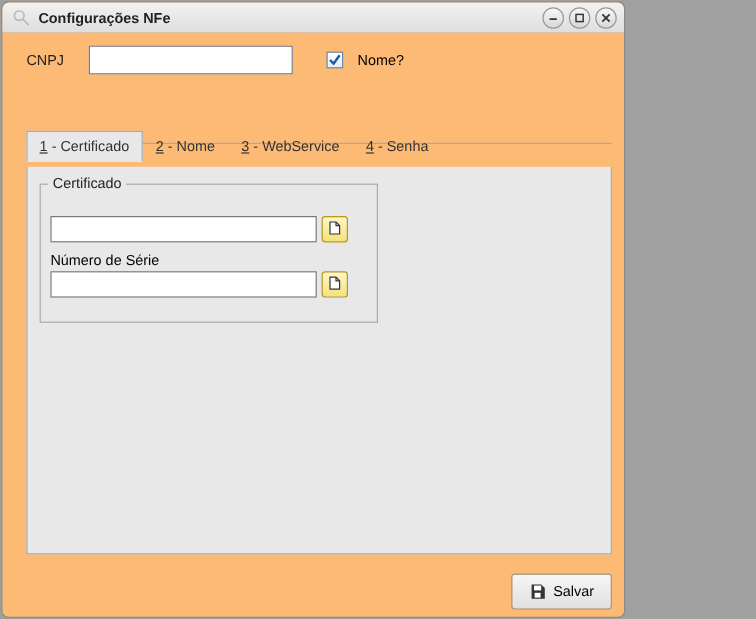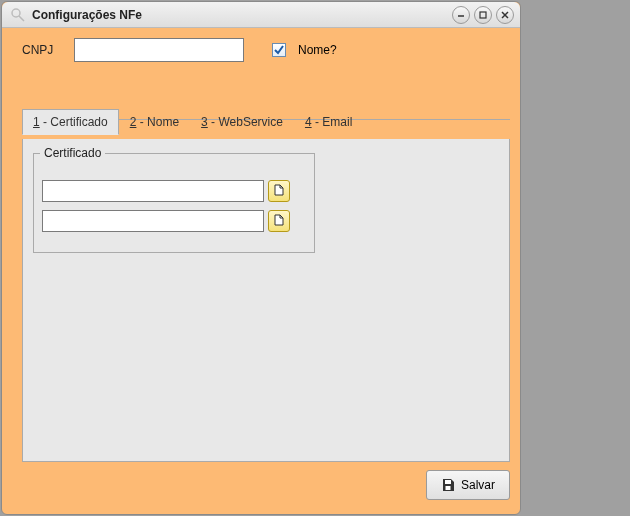--- a/index.html
+++ b/index.html
@@ -23,21 +23,21 @@
     .tab.active { background:#e8e8e8; border-color:#aaa; border-bottom:1px solid #e8e8e8; }
     .tab span.u { text-decoration: underline; }
     .tabpage { flex:1; border:1px solid #aaa; border-top:none; background:#e8e8e8; padding:10px; display:flex; flex-direction:column; }
     .fieldset { width: 282px; border:1px solid #aaa; padding:10px 8px 12px 8px; margin-top:4px; }
     .fieldset .legend { position:relative; top:-18px; background:#e8e8e8; display:inline-block; padding:0 4px; color:#222; margin-left:-2px; margin-bottom:-10px;}
     .fld { margin-top:2px; margin-bottom:8px; display:flex; flex-direction:column; gap:2px;}
     .fld .frow { display:flex; align-items:center; gap:4px;}
     .fld input.tinput { width:222px; height:22px;}
     .pwd input.tinput { width:248px;}
     .iconbtn { width:22px; height:22px; border:1px solid #b59a1a; border-radius:3px; background:linear-gradient(#fff6c8,#f5e27a); display:flex; align-items:center; justify-content:center; }
-    .footer { height:44px; display:flex; justify-content:flex-end; align-items:flex-start; padding:0 10px 6px 10px;}
+    .footer { height:44px; display:flex; justify-content:flex-end; align-items:flex-end; padding:0 10px 6px 10px;}
     .savebtn { height:30px; padding:0 14px; border:1px solid #9a9a9a; border-radius:3px; background:linear-gradient(#f6f6f6,#e0e0e0); display:flex; align-items:center; gap:6px; font-size:12.5px;}
     .savebtn svg{display:block;}
   </style>
 </head>
 <body>
 
 <div class="window">
   <div class="titlebar">
     <span class="appicon">
       <svg width="16" height="16" viewBox="0 0 16 16">
@@ -76,41 +76,42 @@
             <polyline points="2,6 5,9 10,2" fill="none" stroke="#1c5aa6" stroke-width="2"></polyline>
           </svg>
       </span>
       <span>Nome?</span>
     </div>
 
     <div class="tabs">
       <div class="tab active"><span class="u">1</span> - <span>Certificado</span></div>
       <div class="tab"><span class="u">2</span> - <span>Nome</span></div>
       <div class="tab"><span class="u">3</span> - <span>WebService</span></div>
-      <div class="tab"><span class="u">4</span> - <span>Email</span></div>
+      <div class="tab"><span class="u">4</span> - <span>Senha</span></div>
     </div>
 
     <div class="tabpage">
       <div class="fieldset">
         <div class="legend">Certificado</div>
 
         <div class="fld">
           <div class="frow">
             <input class="tinput" value="" style="">
             <button class="iconbtn">
               <span><svg width="12" height="12" viewBox="0 0 12 12">
                     <path d="M2 1 h5 l3 3 v7 h-8 z" fill="#fff" stroke="#333" stroke-width="1"></path>
                     <path d="M7 1 v3 h3" fill="none" stroke="#333" stroke-width="1"></path>
                   </svg></span>
             </button>
           </div>
         </div>
 
 
         <div class="fld">
+          <span>Número de Série</span>
           <div class="frow">
             <input class="tinput" value="" style="">
             <button class="iconbtn">
               <span><svg width="12" height="12" viewBox="0 0 12 12">
                     <path d="M2 1 h5 l3 3 v7 h-8 z" fill="#fff" stroke="#333" stroke-width="1"></path>
                     <path d="M7 1 v3 h3" fill="none" stroke="#333" stroke-width="1"></path>
                   </svg></span>
             </button>
           </div>
         </div>

